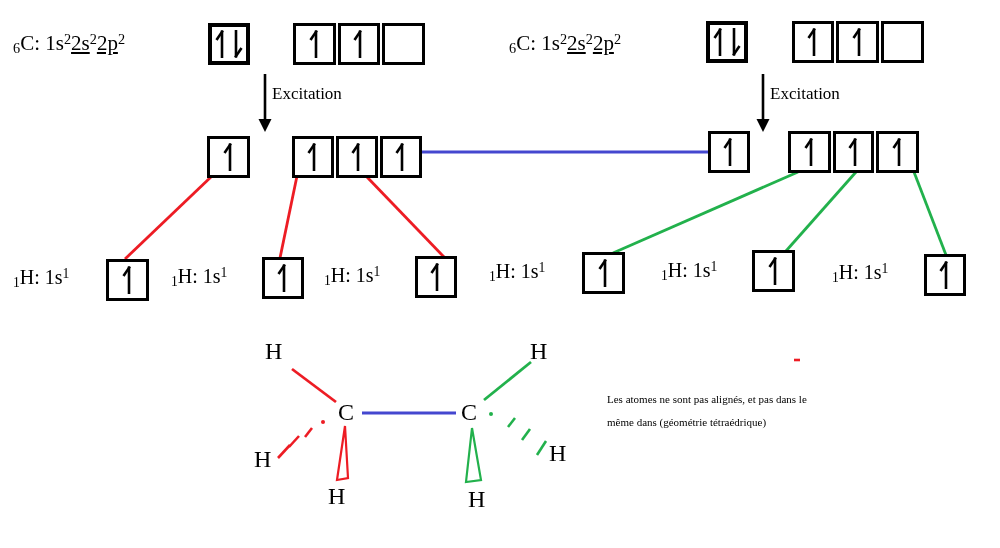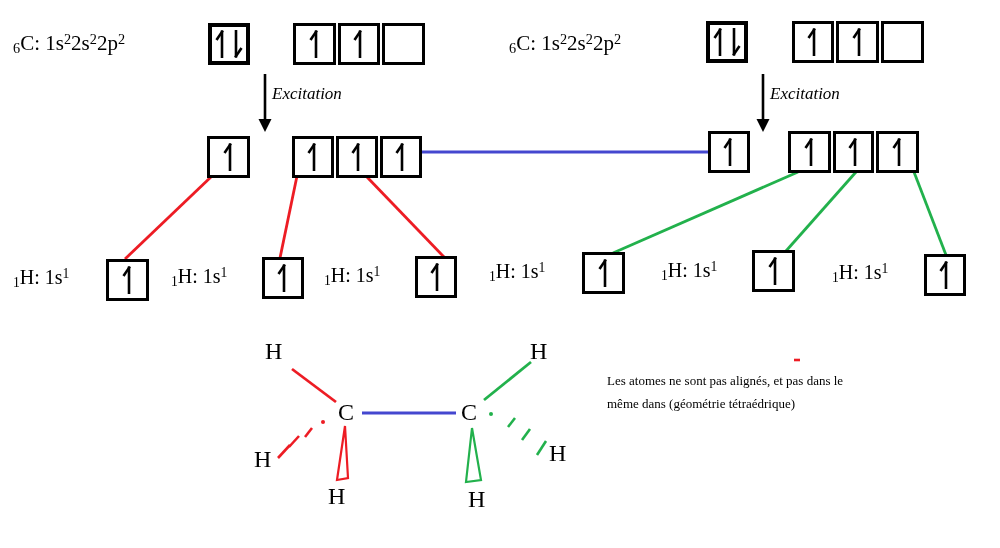--- a/index.html
+++ b/index.html
@@ -12,25 +12,25 @@
   .box{
     position:absolute;box-sizing:border-box;border:3px solid #000;background:#fff;
     display:flex;align-items:center;justify-content:center;gap:2px;z-index:2;
   }
   .box.thick{border-width:4px;}
   .lbl{position:absolute;white-space:nowrap;z-index:3;line-height:1.15;}
   .config{font-size:21px;}
   .hconfig{font-size:20px;}
   .sb{font-size:68%;vertical-align:-18%;}
   .sp{font-size:68%;vertical-align:38%;}
-  .ul{text-underline-offset:2px;margin-top:20px;}
-  .excite{font-size:17px;font-style:italic;}
+  .ul{text-decoration:underline;text-underline-offset:2px;margin-top:20px;}
+  .excite{font-size:17px;}
   .atom{font-size:24px;z-index:3;position:absolute;line-height:1;}
   .caption{
-    position:absolute;left:607px;top:370px;width:390px;font-size:13px;line-height:22.5px;z-index:3;
+    position:absolute;left:607px;top:388px;width:390px;font-size:11px;line-height:22.5px;z-index:3;
   }
   .k{stroke:#000;stroke-width:2.6;}
   .r{stroke:#ed1c24;stroke-width:2.8;}
   .g{stroke:#22b14c;stroke-width:2.8;}
   .b{stroke:#4447cf;stroke-width:3;}
   .r2{stroke:#ed1c24;stroke-width:2.6;}
   .g2{stroke:#22b14c;stroke-width:2.6;}
   .wr{fill:none;stroke:#ed1c24;stroke-width:2.2;}
   .wg{fill:none;stroke:#22b14c;stroke-width:2.2;}
 </style>

